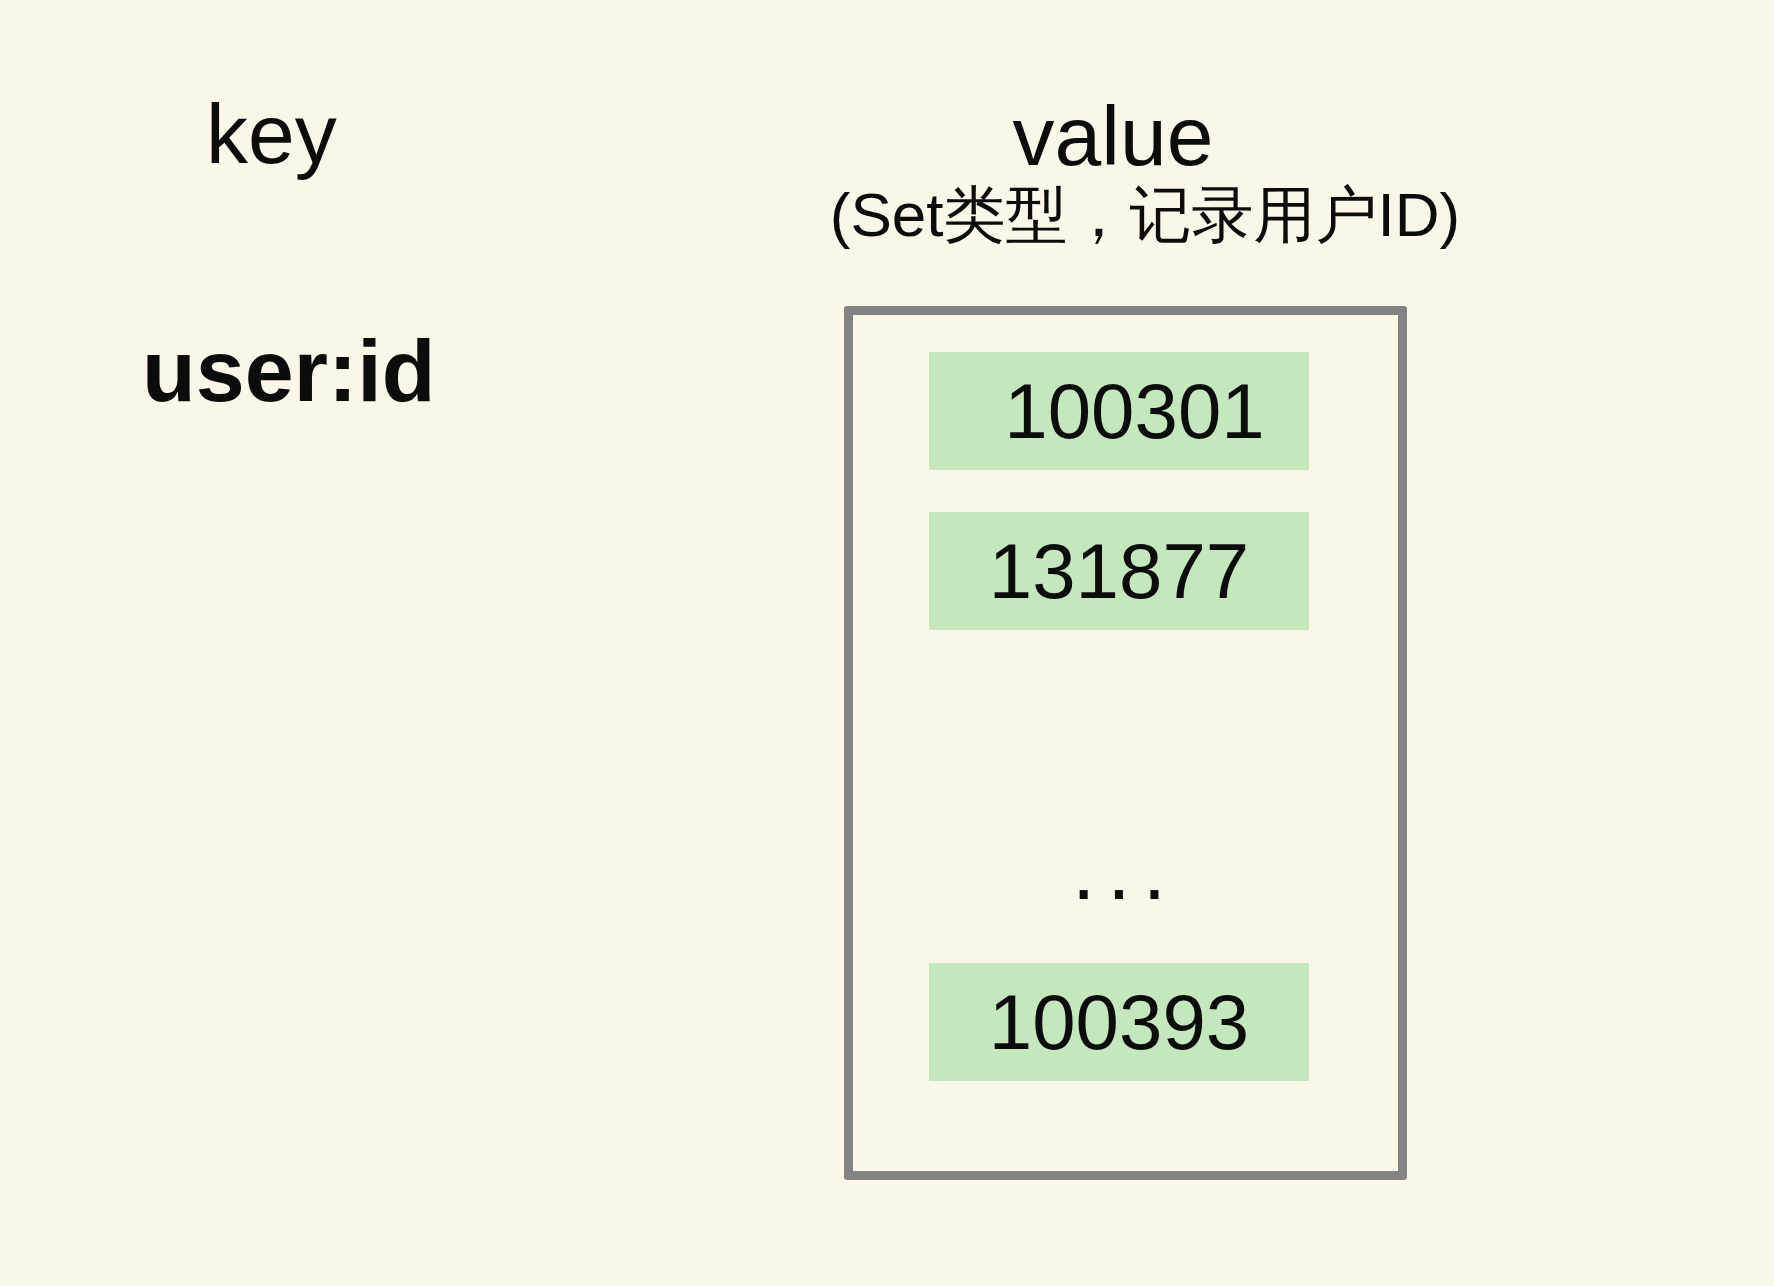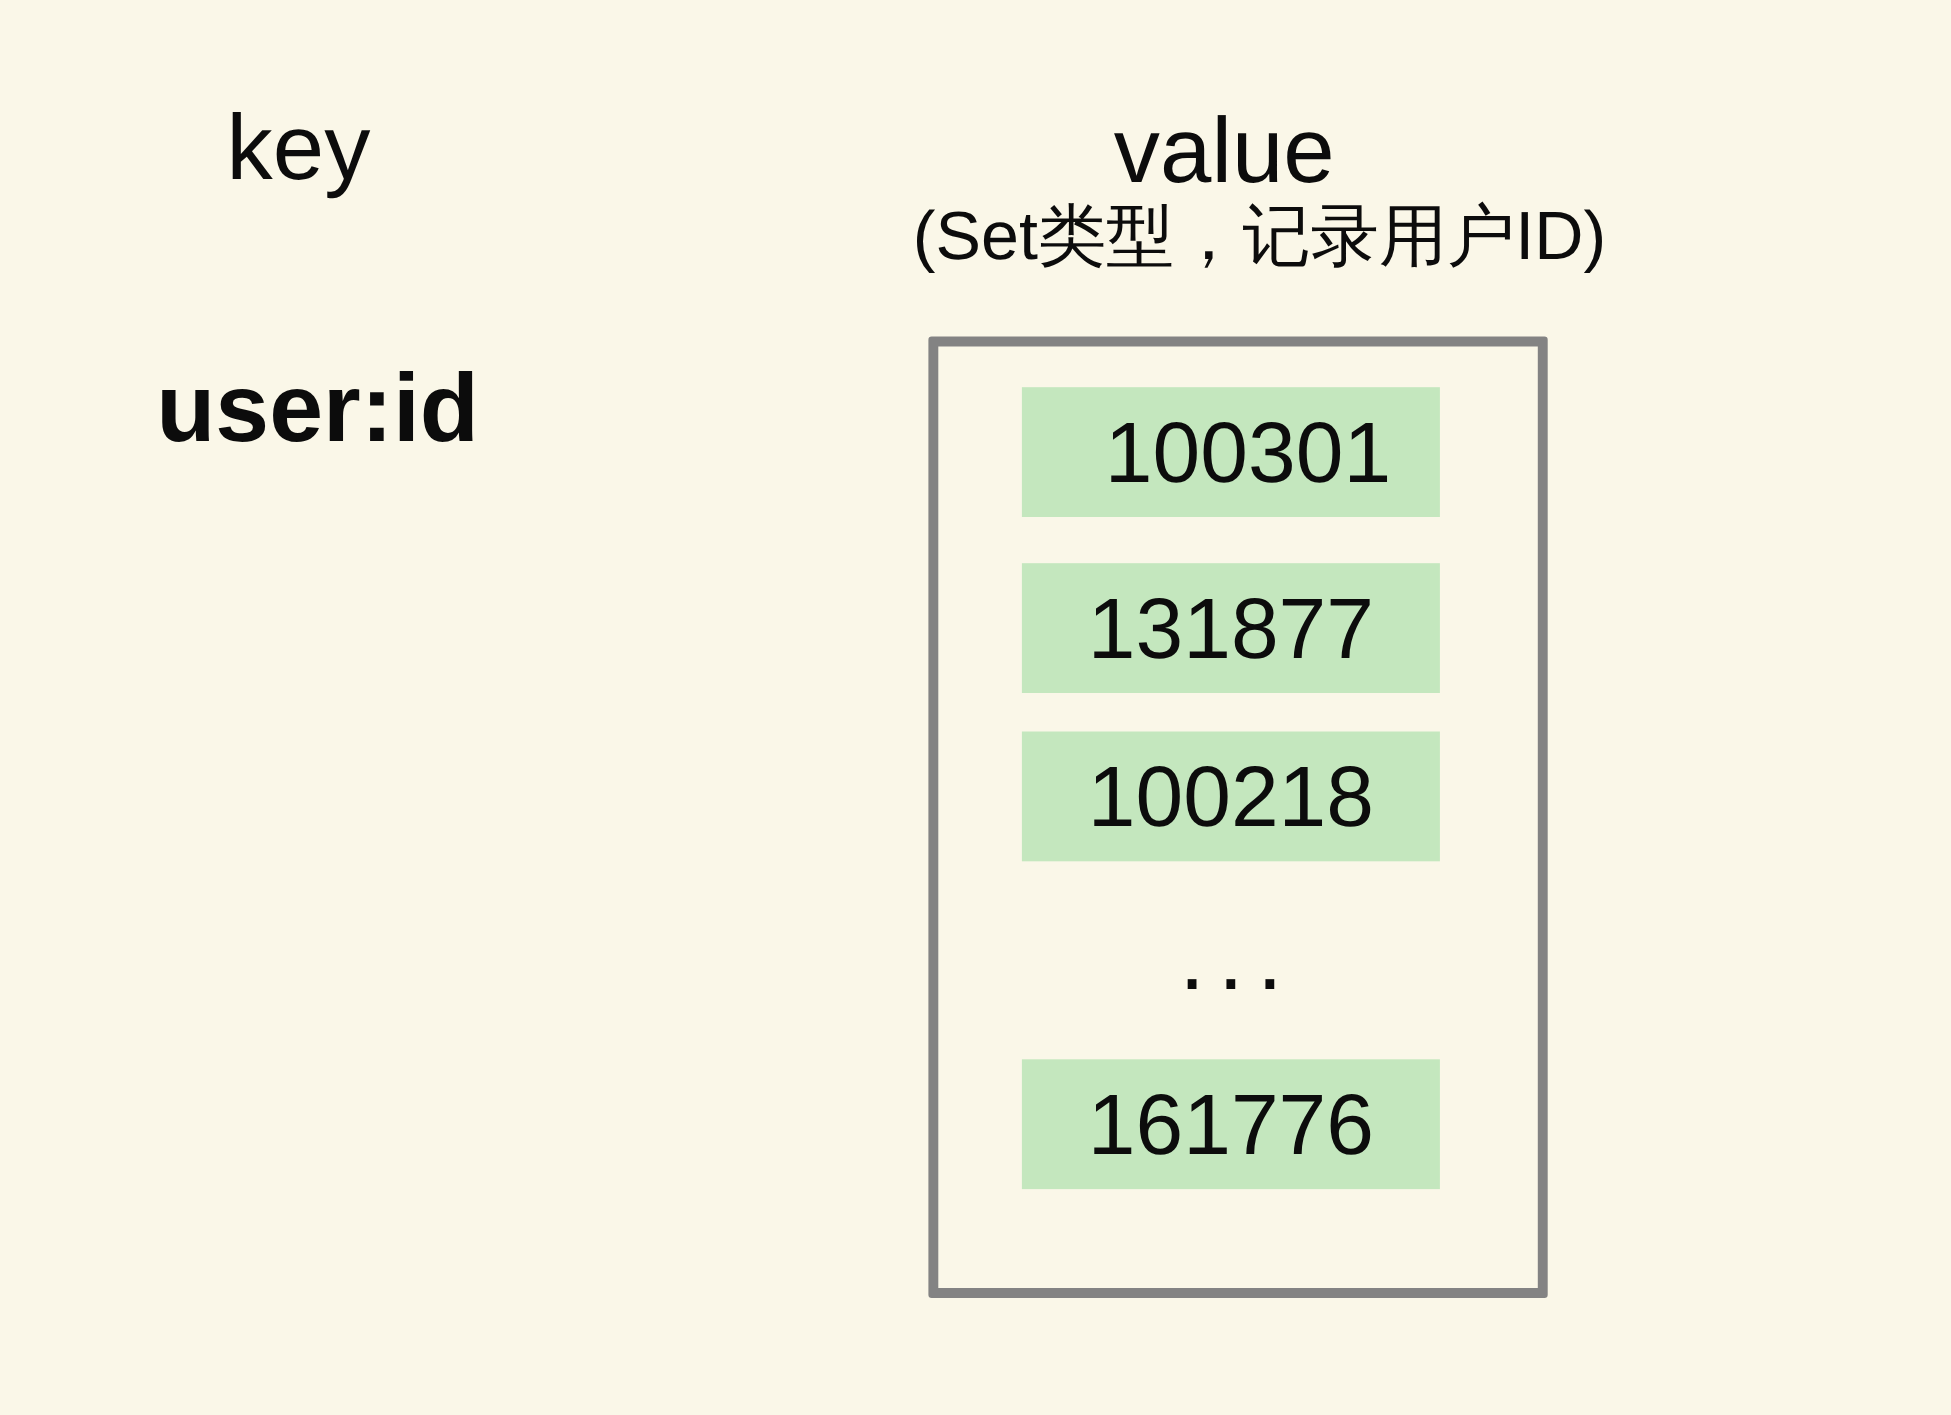--- a/index.html
+++ b/index.html
@@ -100,18 +100,17 @@
 
   <div class="label value-label">value</div>
 
   <div class="label value-subtitle">(Set类型，记录用户ID)</div>
 
   <div class="label key-name">user:id</div>
 
   <div class="set-box">
     <div class="member-cell cell-1">100301</div>
     <div class="member-cell cell-2">131877</div>
-    <div class="member-cell cell-3">100218</div>
     <div class="ellipsis">...</div>
-    <div class="member-cell cell-4">161776</div>
+    <div class="member-cell cell-4">100393</div>
   </div>
 
 </div>
 
 </body></html>

